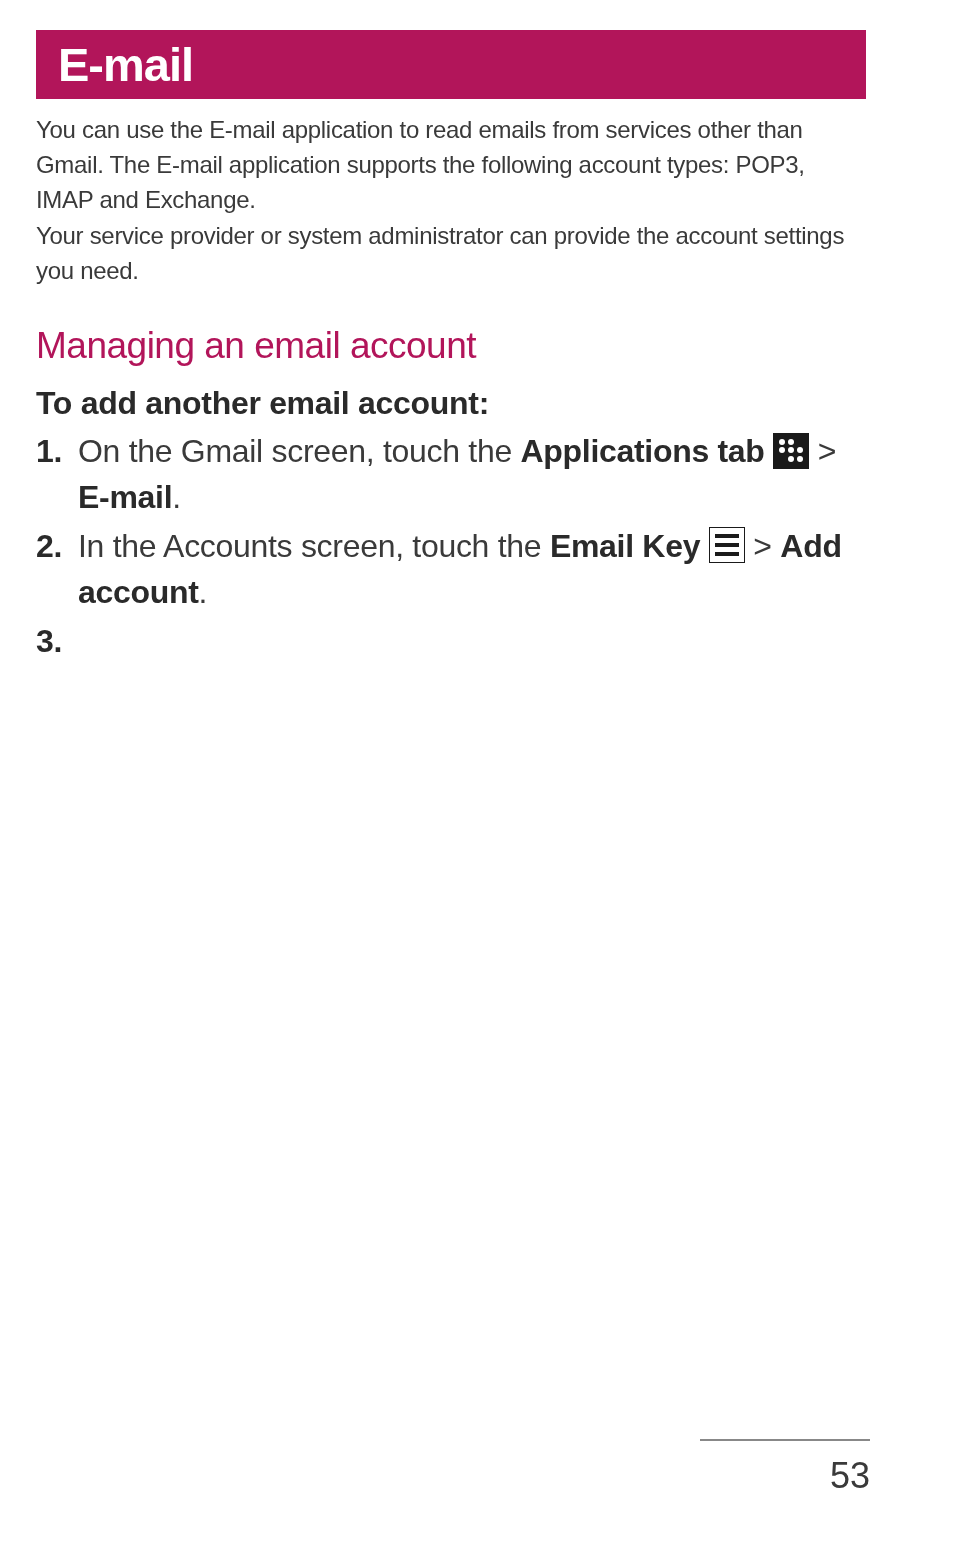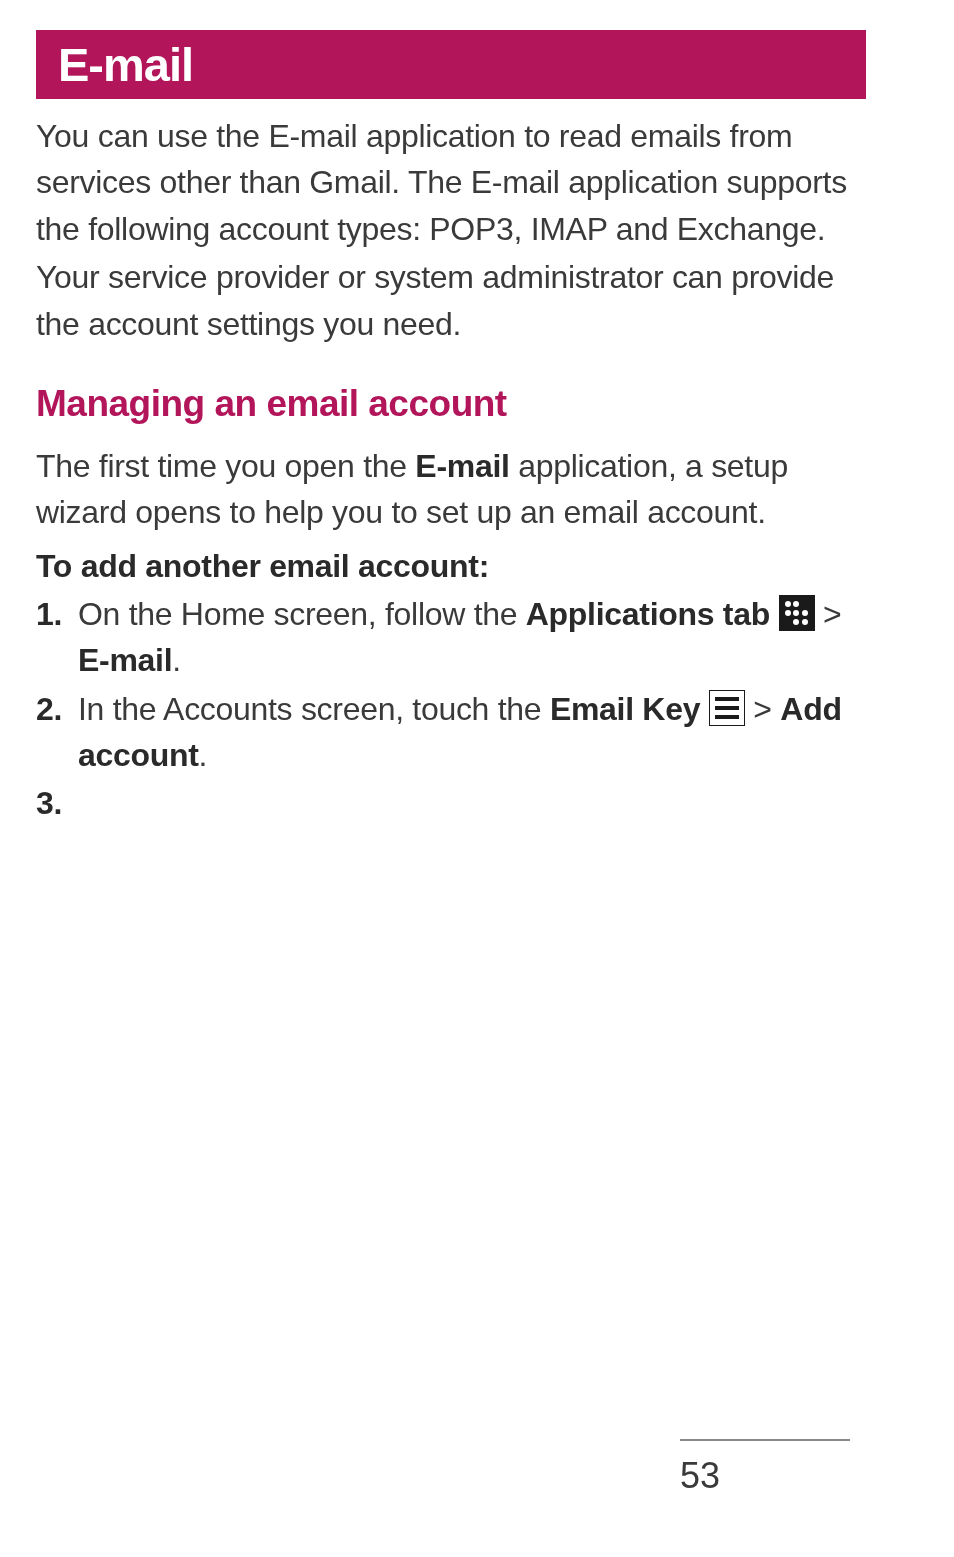--- a/index.html
+++ b/index.html
@@ -26,33 +26,33 @@
       color: #fff;
       padding: 7px 22px;
       margin-bottom: 14px;
     }
     .header-bar h1 {
       font-size: 47px;
       font-weight: bold;
       letter-spacing: -1px;
     }
     .body-text {
-      font-size: 32px;
+      font-size: 24px;
       line-height: 1.45;
       color: #3a3a3a;
       margin-bottom: 2px;
       letter-spacing: -0.3px;
     }
     .body-text.mb {
       margin-bottom: 28px;
     }
     .section-heading {
       color: #b2155a;
       font-size: 37px;
-      font-weight: 700;
+      font-weight: 400;
       margin-top: 36px;
       margin-bottom: 18px;
       letter-spacing: -0.5px;
     }
     .sub-heading {
       font-size: 32px;
       font-weight: bold;
       color: #2a2a2a;
       margin-top: 12px;
       margin-bottom: 6px;
@@ -126,21 +126,22 @@
       height: 4px;
       width: 100%;
     }
     .bold {
       font-weight: bold;
       color: #2a2a2a;
     }
     .page-footer {
       position: absolute;
       bottom: 60px;
-      right: 104px;
+      right: 84px;
+      text-align: right;
     }
     .page-footer .divider {
       width: 170px;
       height: 2px;
       background: #888;
       margin-left: auto;
       margin-bottom: 14px;
     }
     .page-number {
       font-size: 36px;
@@ -154,30 +155,27 @@
 
   <div class="header-bar">
     <h1>E-mail</h1>
   </div>
 
   <p class="body-text">You can use the E-mail application to read emails from services other than Gmail. The E-mail application supports the following account types: POP3, IMAP and Exchange.</p>
   <p class="body-text mb">Your service provider or system administrator can provide the account settings you need.</p>
 
   <h2 class="section-heading">Managing an email account</h2>
 
-  <p class="body-text">
-    <span>The first time you open the </span><span class="bold">E-mail</span><span> application, a setup wizard opens to help you to set up an email account.</span>
-  </p>
 
   <p class="sub-heading">To add another email account:</p>
 
   <ol class="list">
     <li>
       <span class="num">1.</span>
-      <span> On the Home screen, follow the </span><span class="bold">Applications tab</span>
+      <span> On the Gmail screen, touch the </span><span class="bold">Applications tab</span>
       <span class="icon-box">
         <span class="dots">
           <span></span>
             <span></span>
             <span></span>
           <span></span>
             <span></span>
             <span></span>
           <span></span>
             <span></span>

